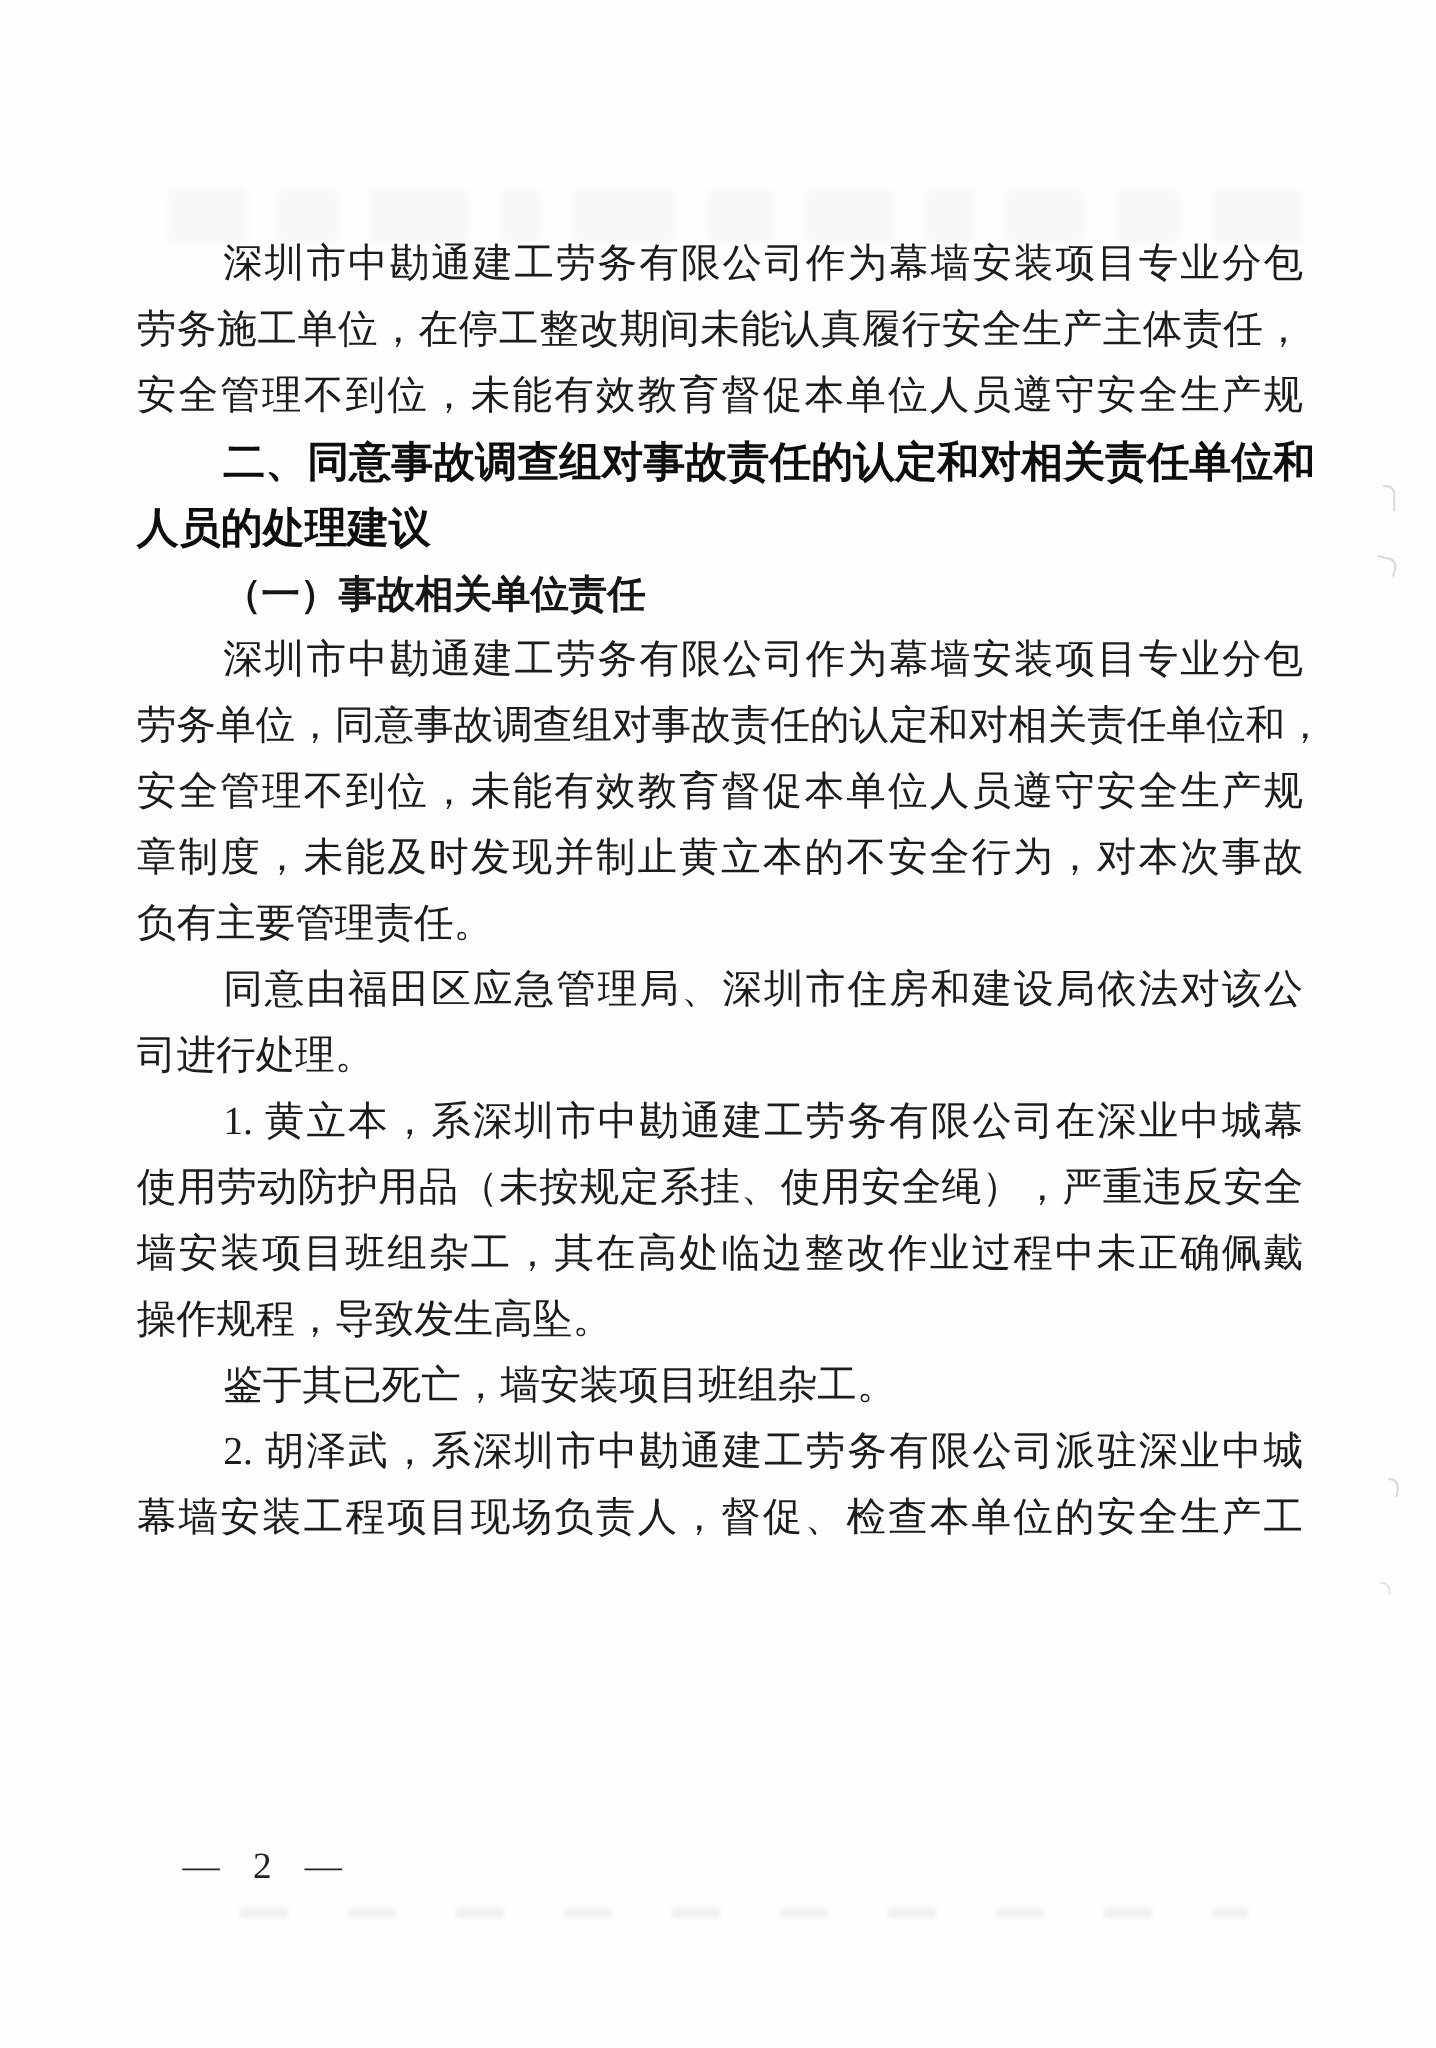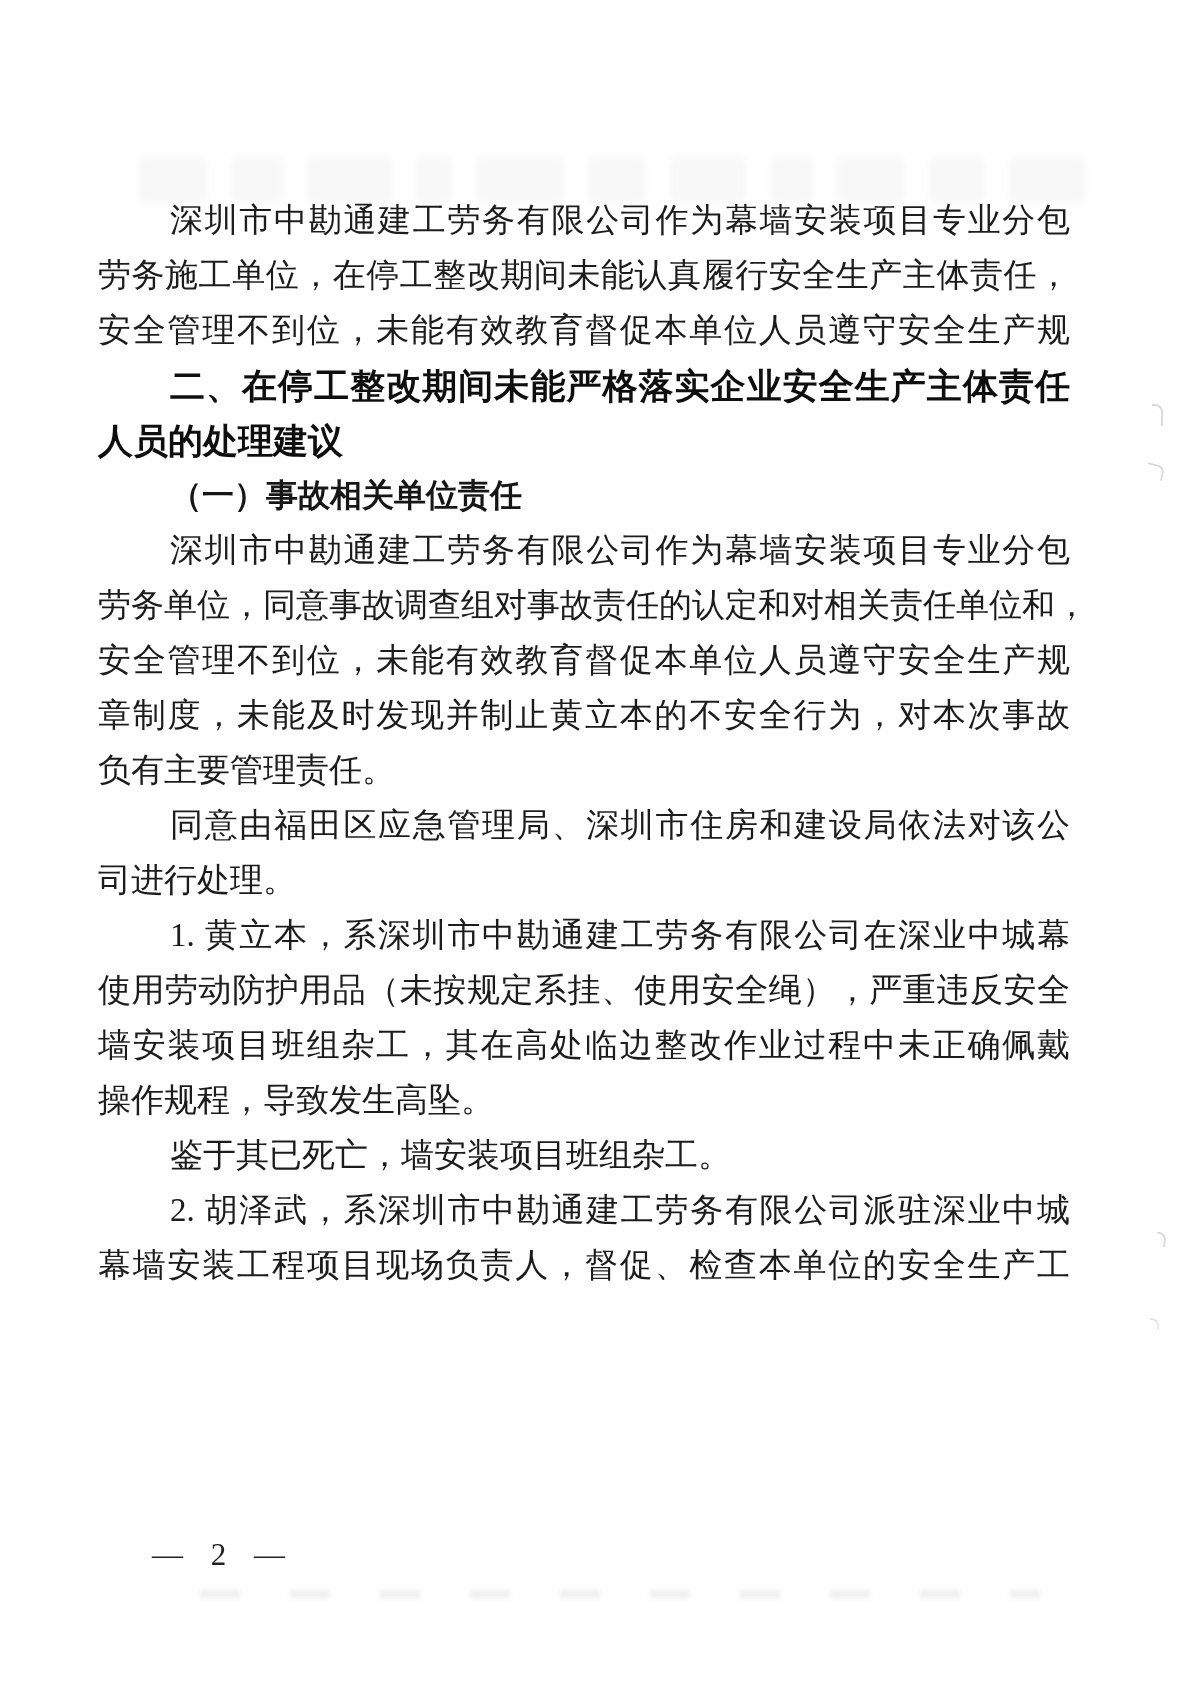--- a/index.html
+++ b/index.html
@@ -6,21 +6,21 @@
   .page{
     position:relative;
     width:1197px;height:1707px;
     background:#fefefe;
     overflow:hidden;
     font-family:"Liberation Serif","DejaVu Serif",serif;
     color:#1b1b1b;
   }
   .content{
     position:absolute;
-    left:98px; top:193px;
+    left:114px; top:193px;
     width:972px;
   }
   .line{
     line-height:55px;
     text-align:justify;
     text-justify:inter-character;
     white-space:nowrap;
     color:#1c1c1c;
   }
   .full{ text-align-last:justify; }
@@ -108,21 +108,21 @@
 
   <div class="content">
 
     <div>
       <div class="line body-line full indent">深圳市中勘通建工劳务有限公司作为幕墙安装项目专业分包</div>
       <div class="line body-line full">劳务施工单位，在停工整改期间未能认真履行安全生产主体责任，</div>
       <div class="line body-line full">安全管理不到位，未能有效教育督促本单位人员遵守安全生产规</div>
     </div>
 
     <div>
-      <div class="line heading-line full indent">二、在停工整改期间未能严格落实企业安全生产主体责任</div>
+      <div class="line heading-line full indent">二、同意事故调查组对事故责任的认定和对相关责任单位和</div>
       <div class="line heading-line end">人员的处理建议</div>
     </div>
 
     <div>
       <div class="line subheading-line end indent">（一）事故相关单位责任</div>
     </div>
 
     <div>
       <div class="line body-line full indent">深圳市中勘通建工劳务有限公司作为幕墙安装项目专业分包</div>
       <div class="line body-line full">劳务单位，同意事故调查组对事故责任的认定和对相关责任单位和，</div>

